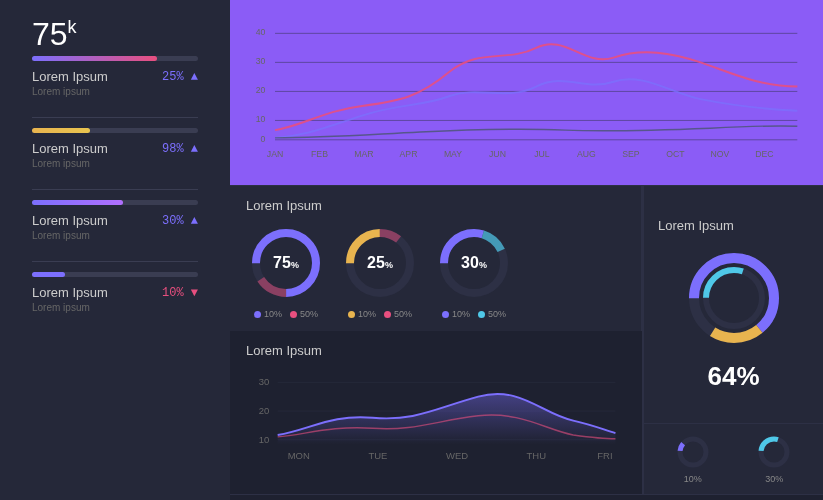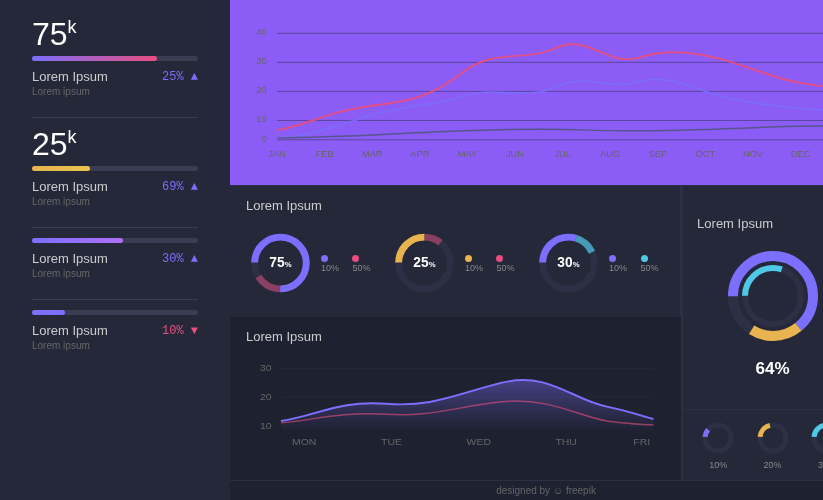--- a/index.html
+++ b/index.html
@@ -137,21 +137,21 @@
     }
 
     .donuts-row {
       display: flex;
       gap: 14px;
       align-items: center;
     }
 
     .donut-item {
       display: flex;
-      flex-direction: row;
+      flex-direction: column;
       align-items: center;
       gap: 6px;
     }
 
     .donut-item svg {
       width: 80px;
       height: 80px;
     }
 
     .donut-value {
@@ -212,21 +212,21 @@
     .big-donut-area .section-title {
       align-self: flex-start;
     }
 
     .big-donut-area svg {
       width: 110px;
       height: 110px;
     }
 
     .big-pct {
-      font-size: 17px;
+      font-size: 26px;
       font-weight: 700;
       color: #fff;
       margin-top: 8px;
     }
 
     .small-donuts-row {
       display: flex;
       justify-content: space-around;
       padding: 10px 8px;
     }
@@ -283,27 +283,26 @@
       <div class="stat-footer">
         <span class="stat-label">Lorem Ipsum</span>
         <span class="stat-pct pct-up">25% ▲</span>
       </div>
       <div class="stat-sublabel">Lorem ipsum</div>
     </div>
 
     <div class="divider"></div>
 
     <div class="stat-block">
-      <div class="stat-value">25<sup>k</sup></div>
       <div class="progress-bar-container">
         <div class="progress-bar" style="width:35%;background:linear-gradient(to right,#e8b44f,#e8c44f)"></div>
       </div>
       <div class="stat-footer">
         <span class="stat-label">Lorem Ipsum</span>
-        <span class="stat-pct pct-up">69% ▲</span>
+        <span class="stat-pct pct-up">98% ▲</span>
       </div>
       <div class="stat-sublabel">Lorem ipsum</div>
     </div>
 
     <div class="divider"></div>
 
     <div class="stat-block">
       <div class="progress-bar-container">
         <div class="progress-bar" style="width:55%;background:linear-gradient(to right,#7c6ffd,#b06ffd)"></div>
       </div>
@@ -472,27 +471,20 @@
         <div class="small-donuts-row">
 
           <div class="small-donut-item">
             <svg viewBox="0 0 36 36">
               <circle cx="18" cy="18" r="13" fill="none" stroke="#2d3045" stroke-width="5"></circle>
               <circle cx="18" cy="18" r="13" fill="none" stroke="#7c6ffd" stroke-width="5" stroke-dasharray="8 74" stroke-dashoffset="20" transform="rotate(-90 18 18)"></circle>
             </svg>
             <span class="small-donut-label">10%</span>
           </div>
 
-          <div class="small-donut-item">
-            <svg viewBox="0 0 36 36">
-              <circle cx="18" cy="18" r="13" fill="none" stroke="#2d3045" stroke-width="5"></circle>
-              <circle cx="18" cy="18" r="13" fill="none" stroke="#e8b44f" stroke-width="5" stroke-dasharray="16 66" stroke-dashoffset="20" transform="rotate(-90 18 18)"></circle>
-            </svg>
-            <span class="small-donut-label">20%</span>
-          </div>
 
           <div class="small-donut-item">
             <svg viewBox="0 0 36 36">
               <circle cx="18" cy="18" r="13" fill="none" stroke="#2d3045" stroke-width="5"></circle>
               <circle cx="18" cy="18" r="13" fill="none" stroke="#4fc8e8" stroke-width="5" stroke-dasharray="24 58" stroke-dashoffset="20" transform="rotate(-90 18 18)"></circle>
             </svg>
             <span class="small-donut-label">30%</span>
           </div>
 
         </div>

